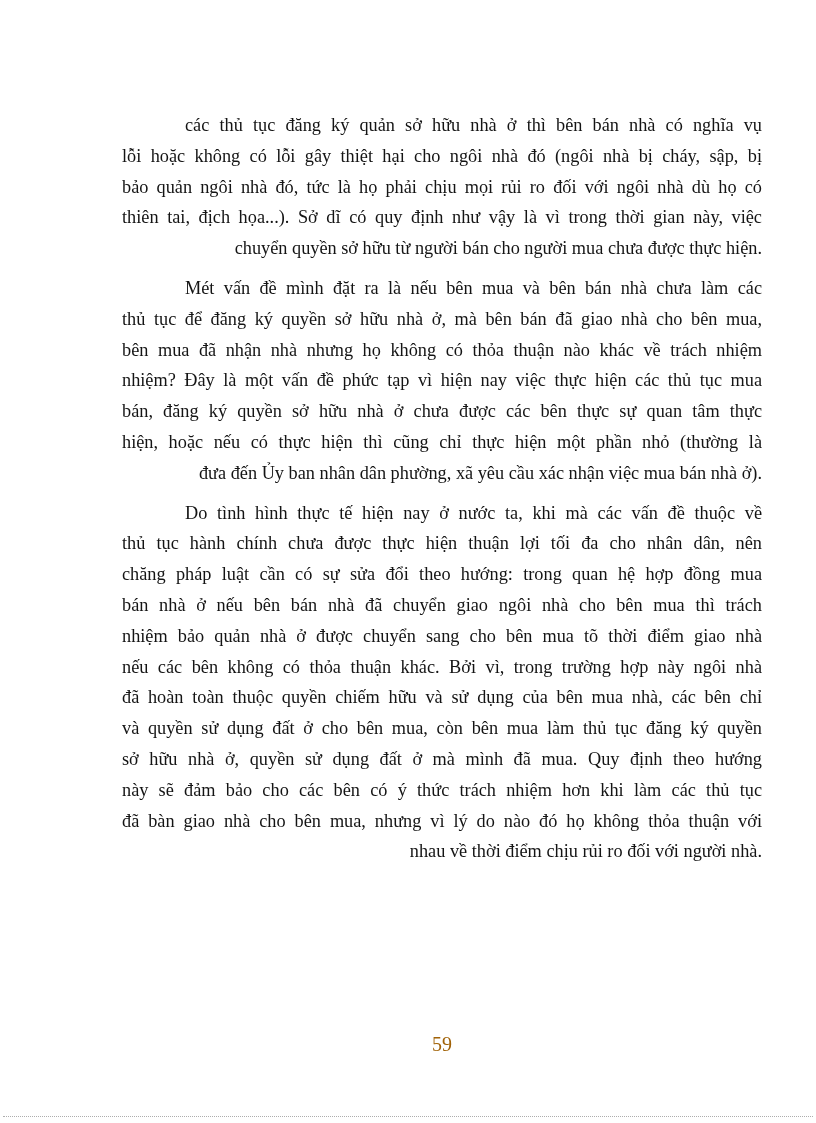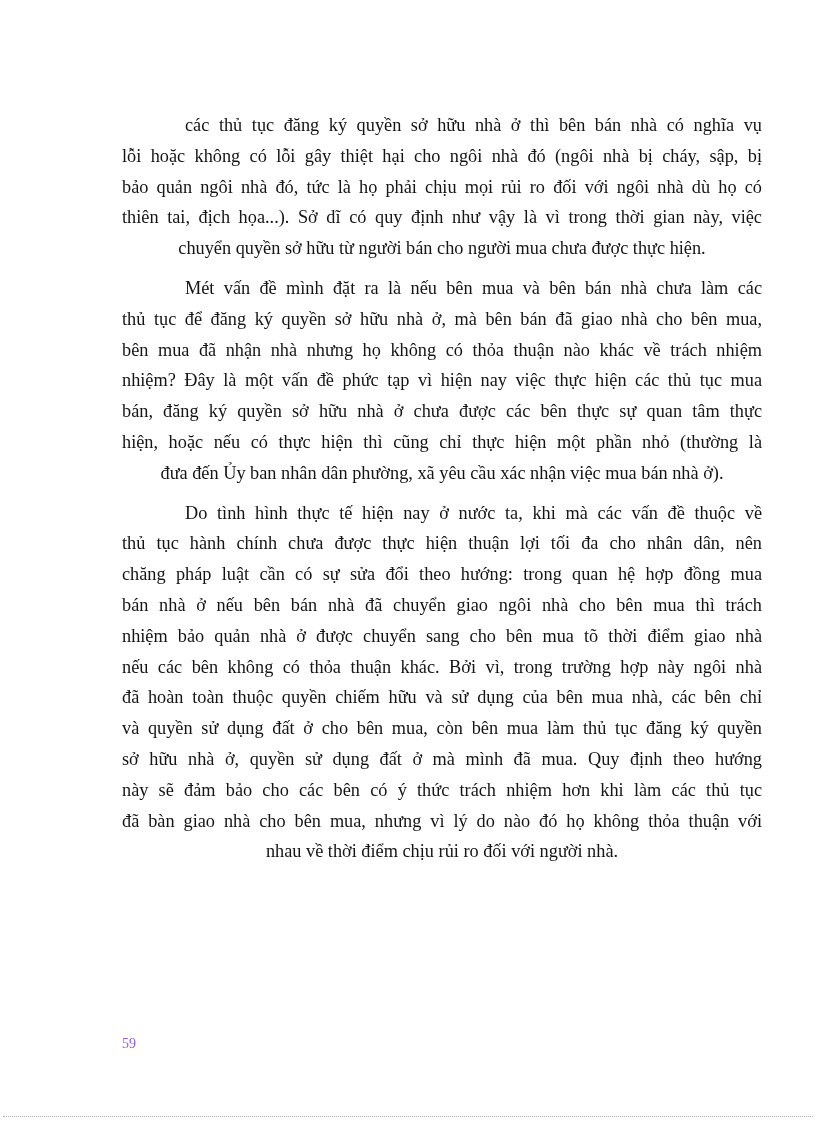--- a/index.html
+++ b/index.html
@@ -34,53 +34,54 @@
     color: #141414;
   }
   
   .line::after {
     content: "";
     display: inline-block;
     width: 100%;
     height: 0;
   }
   .line.last {
-    text-align: center;
+    text-align: right;
   }
   .line.last::after {
     content: none;
   }
   .line.indent {
     text-indent: 63px;
   }
   .page-number {
     position: absolute;
     left: 122px;
     top: 1029px;
     width: 640px;
-    font-size: 14px;
+    text-align: center;
+    font-size: 20px;
     line-height: 30px;
-    color: #8b5cf6;
+    color: #a16207;
   }
   .page-edge-dotted {
     position: absolute;
     left: 3px;
     right: 3px;
     top: 1116px;
     height: 0;
     border-top: 1px dotted #adadad;
   }
 </style>
 </head>
 <body>
 
 <div class="page-content">
 
   <div class="para">
-    <div class="line indent">các thủ tục đăng ký quyền sở hữu nhà ở thì bên bán nhà có nghĩa vụ</div>
+    <div class="line indent">các thủ tục đăng ký quản sở hữu nhà ở thì bên bán nhà có nghĩa vụ</div>
     <div class="line">lỗi hoặc không có lỗi gây thiệt hại cho ngôi nhà đó (ngôi nhà bị cháy, sập, bị</div>
     <div class="line">bảo quản ngôi nhà đó, tức là họ phải chịu mọi rủi ro đối với ngôi nhà dù họ có</div>
     <div class="line">thiên tai, địch họa...). Sở dĩ có quy định như vậy là vì trong thời gian này, việc</div>
     <div class="line last">chuyển quyền sở hữu từ người bán cho người mua chưa được thực hiện.</div>
   </div>
 
   <div class="para">
     <div class="line indent">Mét vấn đề mình đặt ra là nếu bên mua và bên bán nhà chưa làm các</div>
     <div class="line">thủ tục để đăng ký quyền sở hữu nhà ở, mà bên bán đã giao nhà cho bên mua,</div>
     <div class="line">bên mua đã nhận nhà nhưng họ không có thỏa thuận nào khác về trách nhiệm</div>

